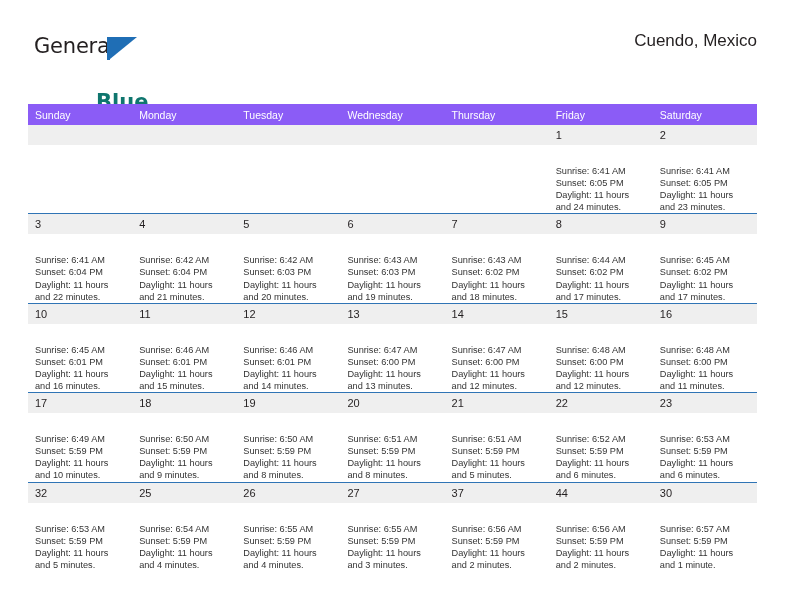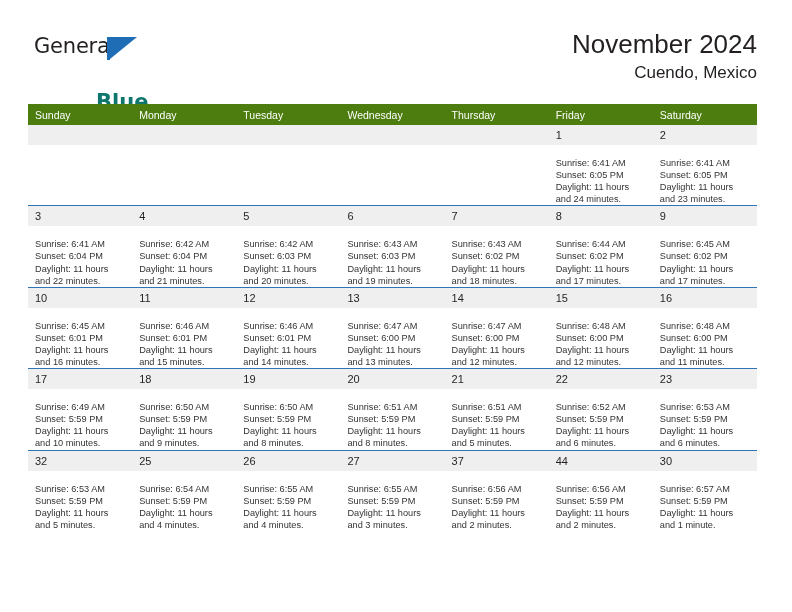--- a/index.html
+++ b/index.html
@@ -106,21 +106,21 @@
   
   .calendar {
     position: absolute;
     left: 28px;
     top: 104px;
     width: 729px;
     border-collapse: collapse;
     table-layout: fixed;
   }
   .calendar th {
-    background: #4d7c0f;
+    background: #8b5cf6;
     color: #ffffff;
     font-size: 10.5px;
     font-weight: 400;
     text-align: left;
     padding: 4px 0 4px 7px;
     height: 13px;
     border: none;
   }
   .calendar td {
     vertical-align: top;
@@ -138,21 +138,21 @@
     font-size: 11px;
     color: #231f20;
     padding: 3px 0 3px 7px;
     height: 14px;
     line-height: 14px;
   }
   .daynum.empty {
     color: transparent;
   }
   .details {
-    padding: 12px 6px 0 7px;
+    padding: 20px 6px 0 7px;
     font-size: 9.2px;
     line-height: 12.1px;
     color: #333333;
   }
   .details div {
     white-space: nowrap;
   }
 </style>
 </head>
 <body>
@@ -164,21 +164,20 @@
     <div class="logo">
       <span class="logo-general">General</span>
       <span class="logo-mark">
         <span class="bar"></span>
         <span class="tri"></span>
       </span>
       <span class="logo-blue">Blue</span>
     </div>
 
     <div class="title-block">
-      <div class="cal-title">November 2024</div>
       <div class="cal-subtitle">Cuendo, Mexico</div>
     </div>
 
   </div>
 
   <table class="calendar">
     <thead>
       <tr id="weekday-row">
           <th>Sunday</th>
           <th>Monday</th>

